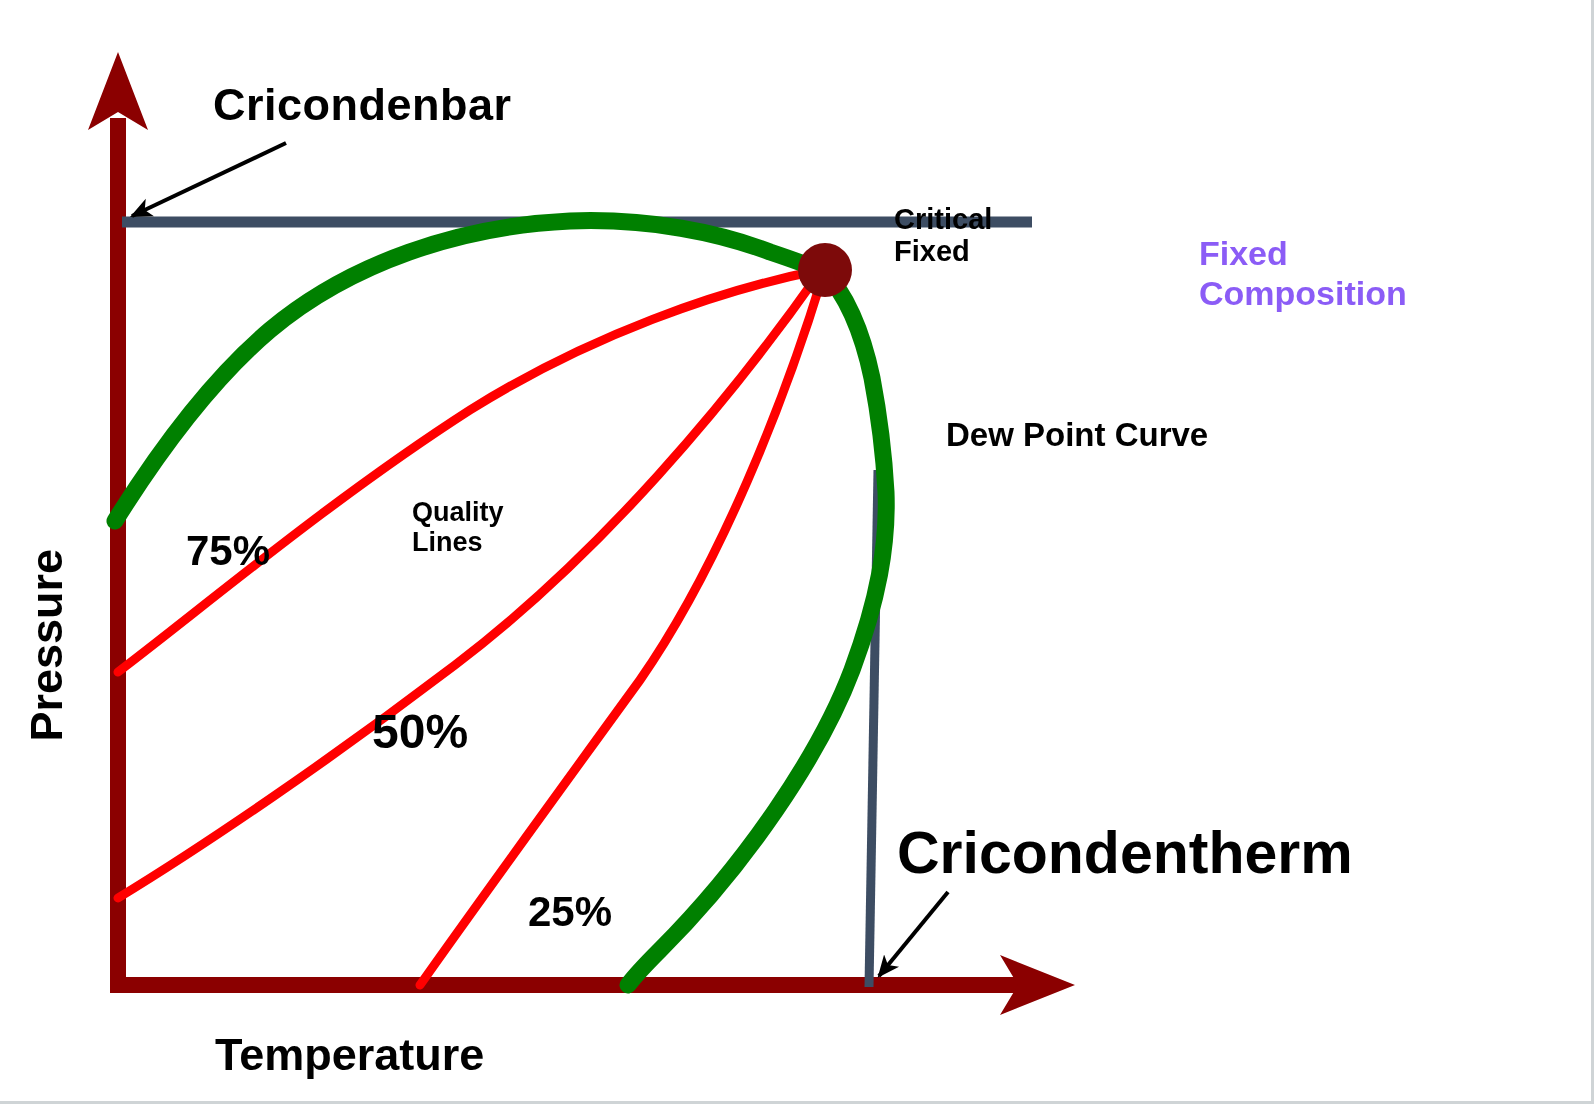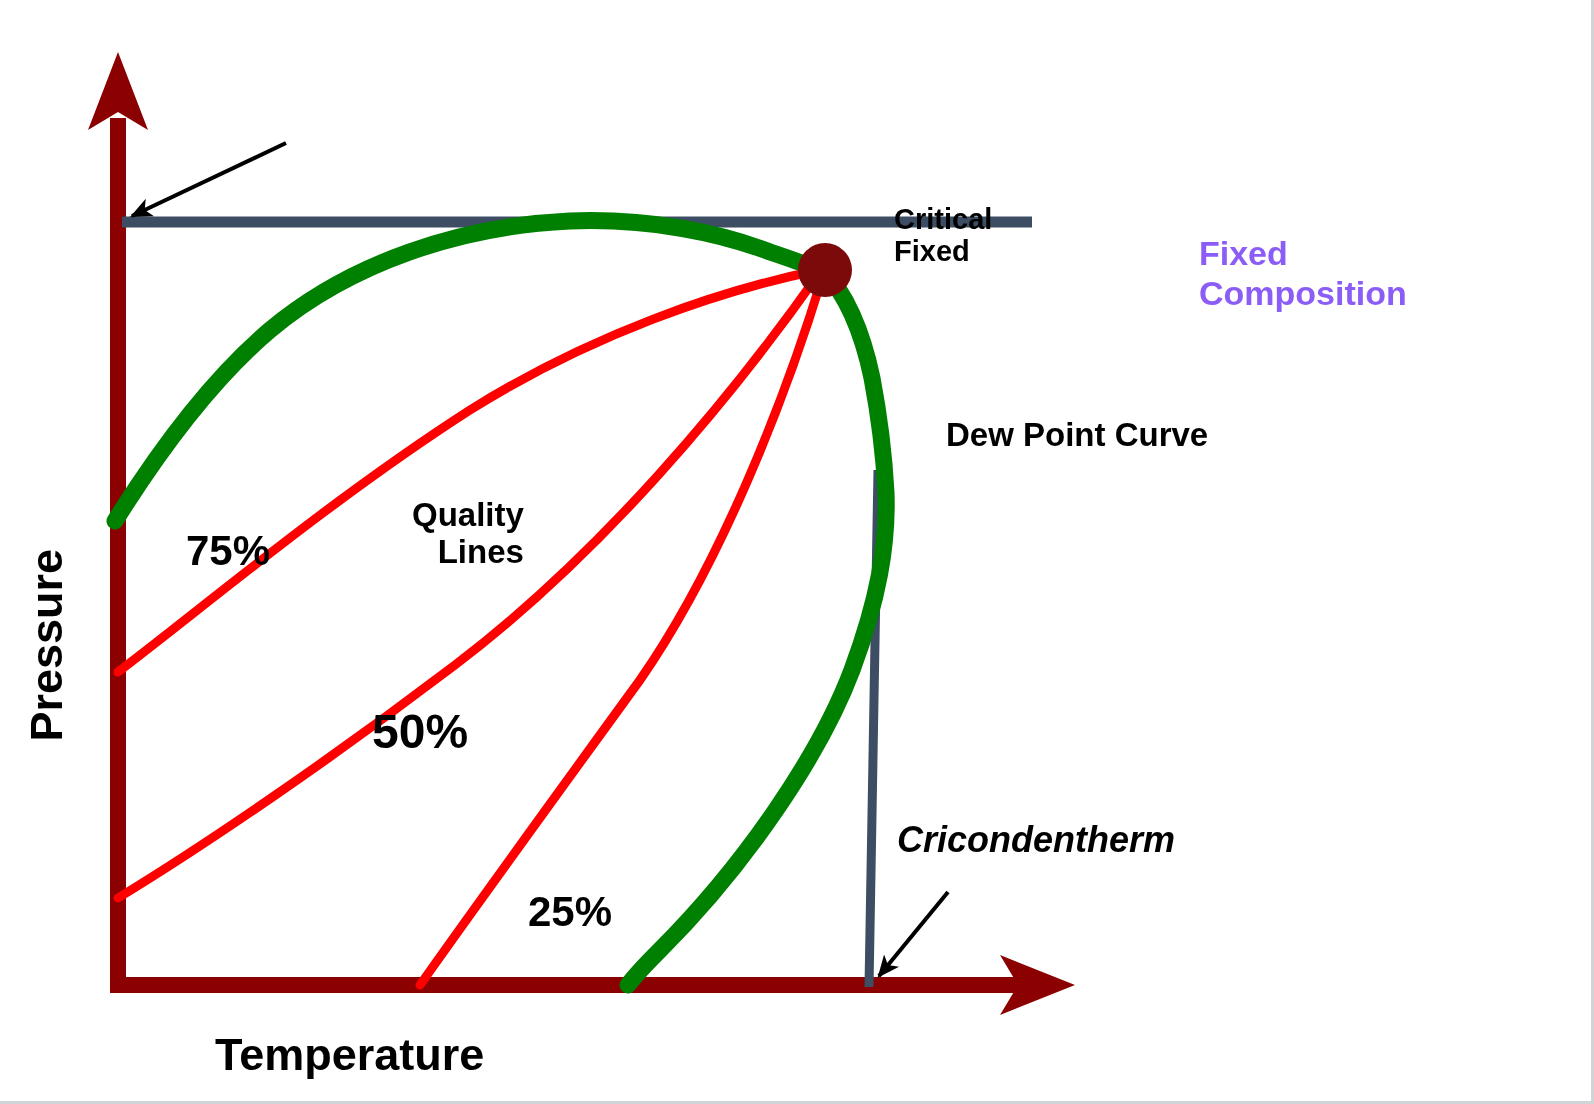--- a/index.html
+++ b/index.html
@@ -32,24 +32,24 @@
     color: #000000;
     white-space: nowrap;
     line-height: 1.12;
   }
   .lbl-cricondenbar { left: 213px; top: 80px;  font-size: 45px; letter-spacing: 0.5px; }
   .lbl-bubblepoint  { left: 472px; top: 146px; font-size: 33px; }
   .lbl-critical     { left: 894px; top: 203px; font-size: 29px; }
   .lbl-dewpoint     { left: 946px; top: 417px; font-size: 33px; }
   .lbl-fixedcomp    { left: 1199px; top: 233px; font-size: 34px; color: #8b5cf6; line-height: 1.18; }
   .lbl-q75          { left: 186px; top: 514px; font-size: 42px; margin-top: 13px; }
-  .lbl-quality      { left: 412px; top: 497px; font-size: 33px; text-align: right; }
+  .lbl-quality      { left: 412px; top: 497px; font-size: 27px; text-align: left; }
   .lbl-q50          { left: 372px; top: 705px; font-size: 48px; }
   .lbl-q25          { left: 528px; top: 888px; font-size: 42px; }
-  .lbl-cricondentherm { left: 897px; top: 820px; font-size: 36px; font-style: italic; }
+  .lbl-cricondentherm { left: 897px; top: 820px; font-size: 59px; }
   .lbl-temperature  { left: 215px; top: 1030px; font-size: 45px; }
   .lbl-pressure {
     left: -49px; top: 620px;
     font-size: 45px;
     transform: rotate(-90deg);
     transform-origin: center center;
   }
 </style>
 </head>
 <body>
@@ -95,20 +95,21 @@
     </g>
 
     <circle cx="825" cy="270" r="27" fill="#7D0A0A"></circle>
 
     <g>
       <line x1="286" y1="143" x2="132" y2="216" stroke="#000000" stroke-width="4" marker-end="url(#arrow-black)"></line>
       <line x1="948" y1="892" x2="879" y2="976" stroke="#000000" stroke-width="4" marker-end="url(#arrow-black)"></line>
     </g>
   </svg>
 
+  <div class="lbl lbl-cricondenbar">Cricondenbar</div>
 
 
   <div class="lbl lbl-critical">
     <div>Critical</div>
     <div>Fixed</div>
   </div>
 
   <div class="lbl lbl-dewpoint">Dew Point Curve</div>
 
   <div class="lbl lbl-fixedcomp">

